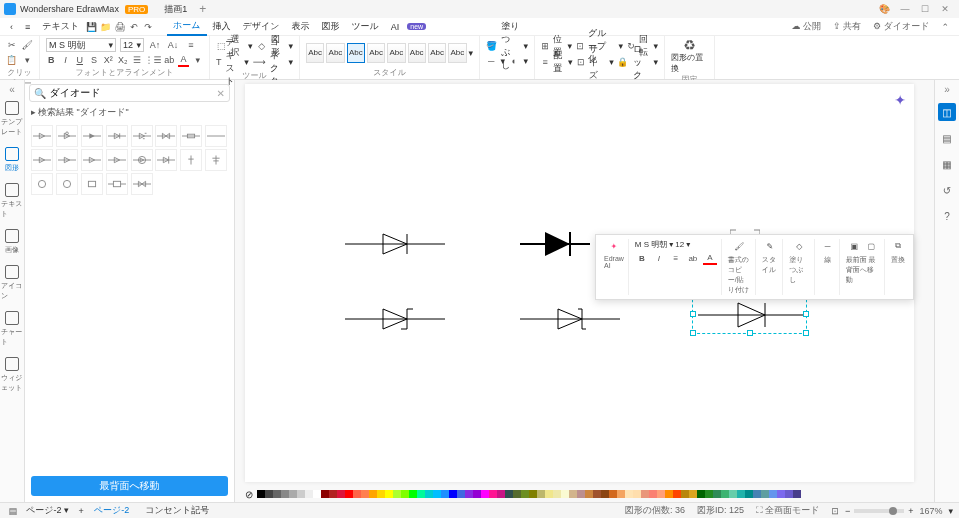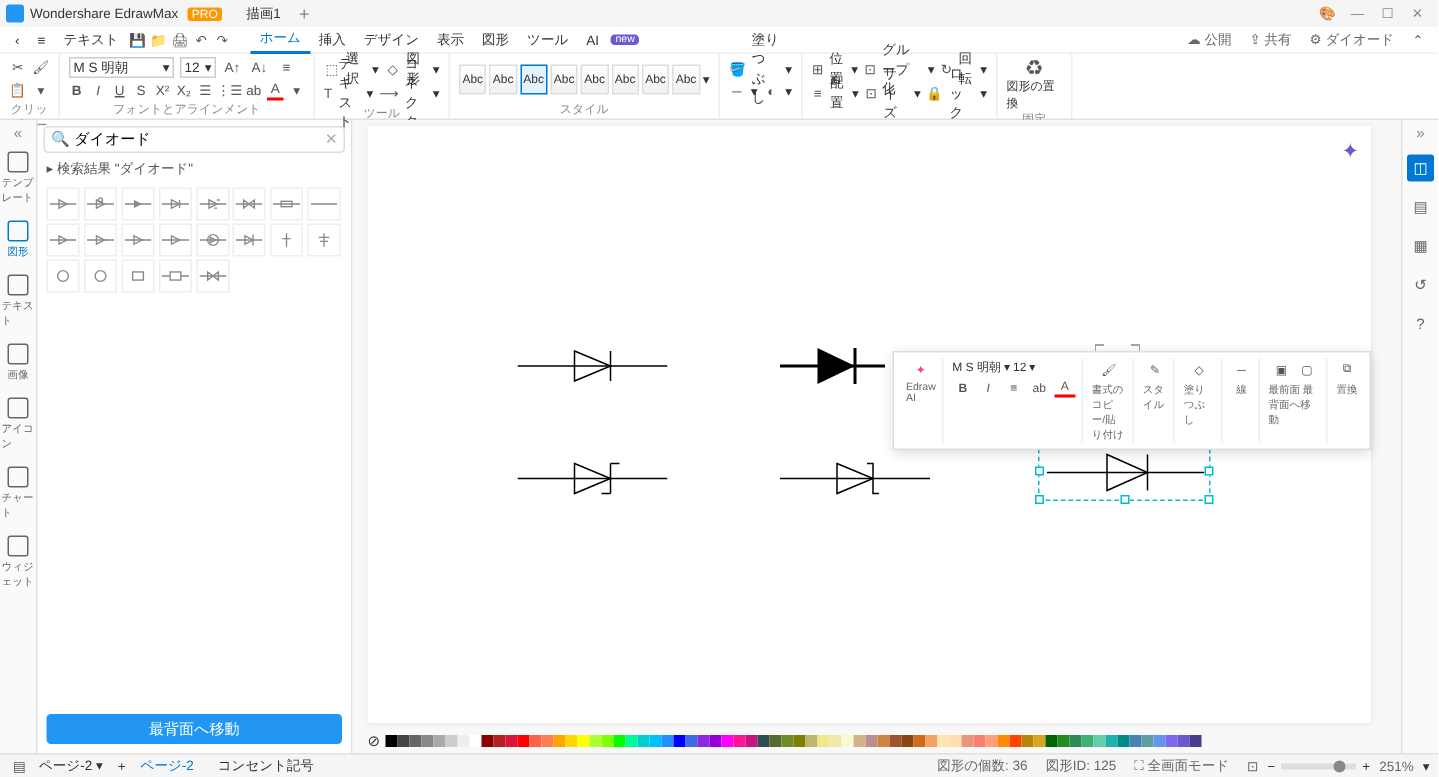--- a/index.html
+++ b/index.html
@@ -634,15 +634,15 @@
   <div class="spacer"></div>
   <span class="sinfo">図形の個数:  36</span>
   <span class="sinfo">図形ID:  125</span>
   <span class="sinfo">⛶ <span>全画面モード</span></span>
   <span class="sinfo">⊡</span>
   <span>−</span>
   <span style="width:50px;height:4px;background:#ddd;margin:0 4px;position:relative">
       <span style="position:absolute;left:70%;top:-2px;width:8px;height:8px;background:#888;border-radius:50%"></span>
     </span>
   <span>+</span>
-  <span class="sinfo">251%</span>
+  <span class="sinfo">167%</span>
   <span>▾</span>
 </div>
 
 </body></html>

